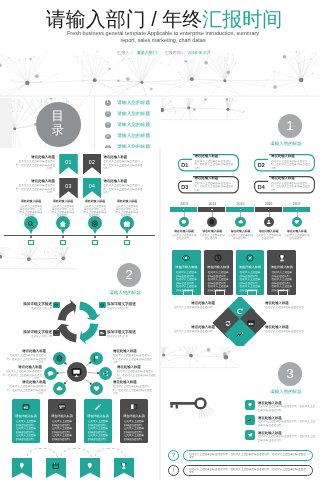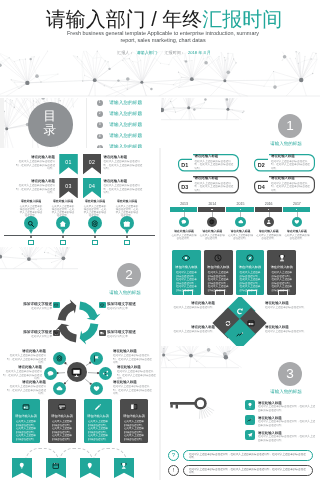--- a/index.html
+++ b/index.html
@@ -347,21 +347,21 @@
         <circle cx="224.86" cy="26.67" r="1.50" fill="#7e8286"></circle>
         <circle cx="301.22" cy="25.97" r="2.20" fill="#7e8286"></circle>
       </svg>
       <div class="ctitle"><span>请输入部门 / 年终</span><span class="tl">汇报时间</span></div>
       <div class="csub">
         <div>Fresh business general template Applicable to enterprise introduction, summary</div>
         <div>report, sales marketing, chart datas</div>
       </div>
       <div class="cby"><span class="gy">汇报人：</span><span>请输入部门</span><span class="gy" style="margin-left:6px">汇报时间：</span><span>2018 年 3 月</span></div>
     </div>
-<div class="slide" style="left:4px;top:98px;width:159px;height:50px;">
+<div class="slide" style="left:12px;top:98px;width:159px;height:50px;">
       <svg class="net" style="left:-14px;top:-6px;" width="80" height="58" viewBox="0 0 80 58" preserveAspectRatio="none">
         <line x1="16.73" y1="36.76" x2="-15.76" y2="10.78" stroke="#dcdee0" stroke-width="0.3"></line>
         <line x1="16.73" y1="36.76" x2="-9.29" y2="3.45" stroke="#dcdee0" stroke-width="0.3"></line>
         <line x1="16.73" y1="36.76" x2="-5.10" y2="6.95" stroke="#dcdee0" stroke-width="0.3"></line>
         <line x1="16.73" y1="36.76" x2="-0.17" y2="-0.63" stroke="#dcdee0" stroke-width="0.3"></line>
         <line x1="16.73" y1="36.76" x2="7.33" y2="6.46" stroke="#dcdee0" stroke-width="0.3"></line>
         <line x1="16.73" y1="36.76" x2="9.20" y2="2.44" stroke="#dcdee0" stroke-width="0.3"></line>
         <line x1="16.73" y1="36.76" x2="16.65" y2="0.37" stroke="#dcdee0" stroke-width="0.3"></line>
         <line x1="16.73" y1="36.76" x2="20.31" y2="7.34" stroke="#dcdee0" stroke-width="0.3"></line>
         <line x1="16.73" y1="36.76" x2="22.27" y2="8.48" stroke="#dcdee0" stroke-width="0.3"></line>

